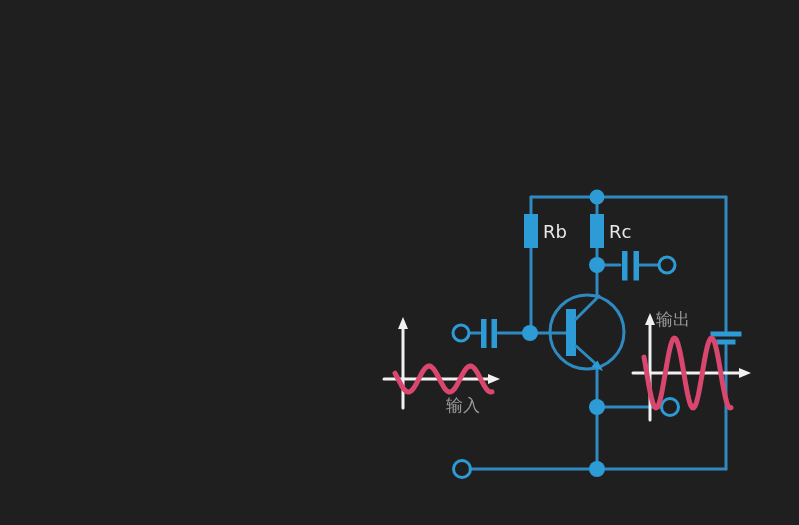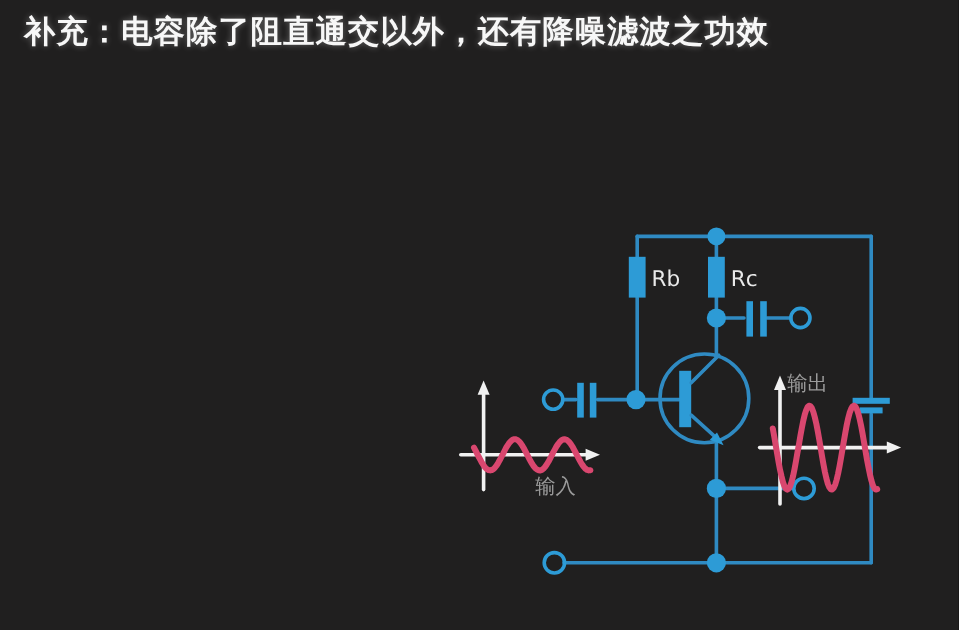--- a/index.html
+++ b/index.html
@@ -24,21 +24,20 @@
   .axis-head{fill:var(--axis,#f1f1f1);stroke:none;}
   .wave{stroke:var(--wave,#d9476f);stroke-width:5;fill:none;stroke-linecap:round;stroke-linejoin:round;}
   .comp-label{fill:var(--component_label,#e9e9e9);font-size:18px;font-family:"DejaVu Sans","Liberation Sans",sans-serif;}
   .wave-label{fill:var(--diagram_label,#9b9b9b);font-size:17px;font-family:"DejaVu Sans","Liberation Sans",sans-serif;}
 </style>
 </head>
 <body>
 
 <div class="screen">
 
-  <div class="title">补充：电容除了阻直通交以外，还有降噪滤波之功效</div>
 
   <svg width="799" height="525" viewBox="0 0 799 525">
 
     <g>
       <path class="wire" d="M531,197 H726"></path>
       <path class="wire" d="M726,197 V331"></path>
       <path class="wire" d="M726,345 V469"></path>
       <path class="wire" d="M470,469 H726"></path>
       <path class="wire" d="M531,197 V214"></path>
       <path class="wire" d="M531,248 V333"></path>

